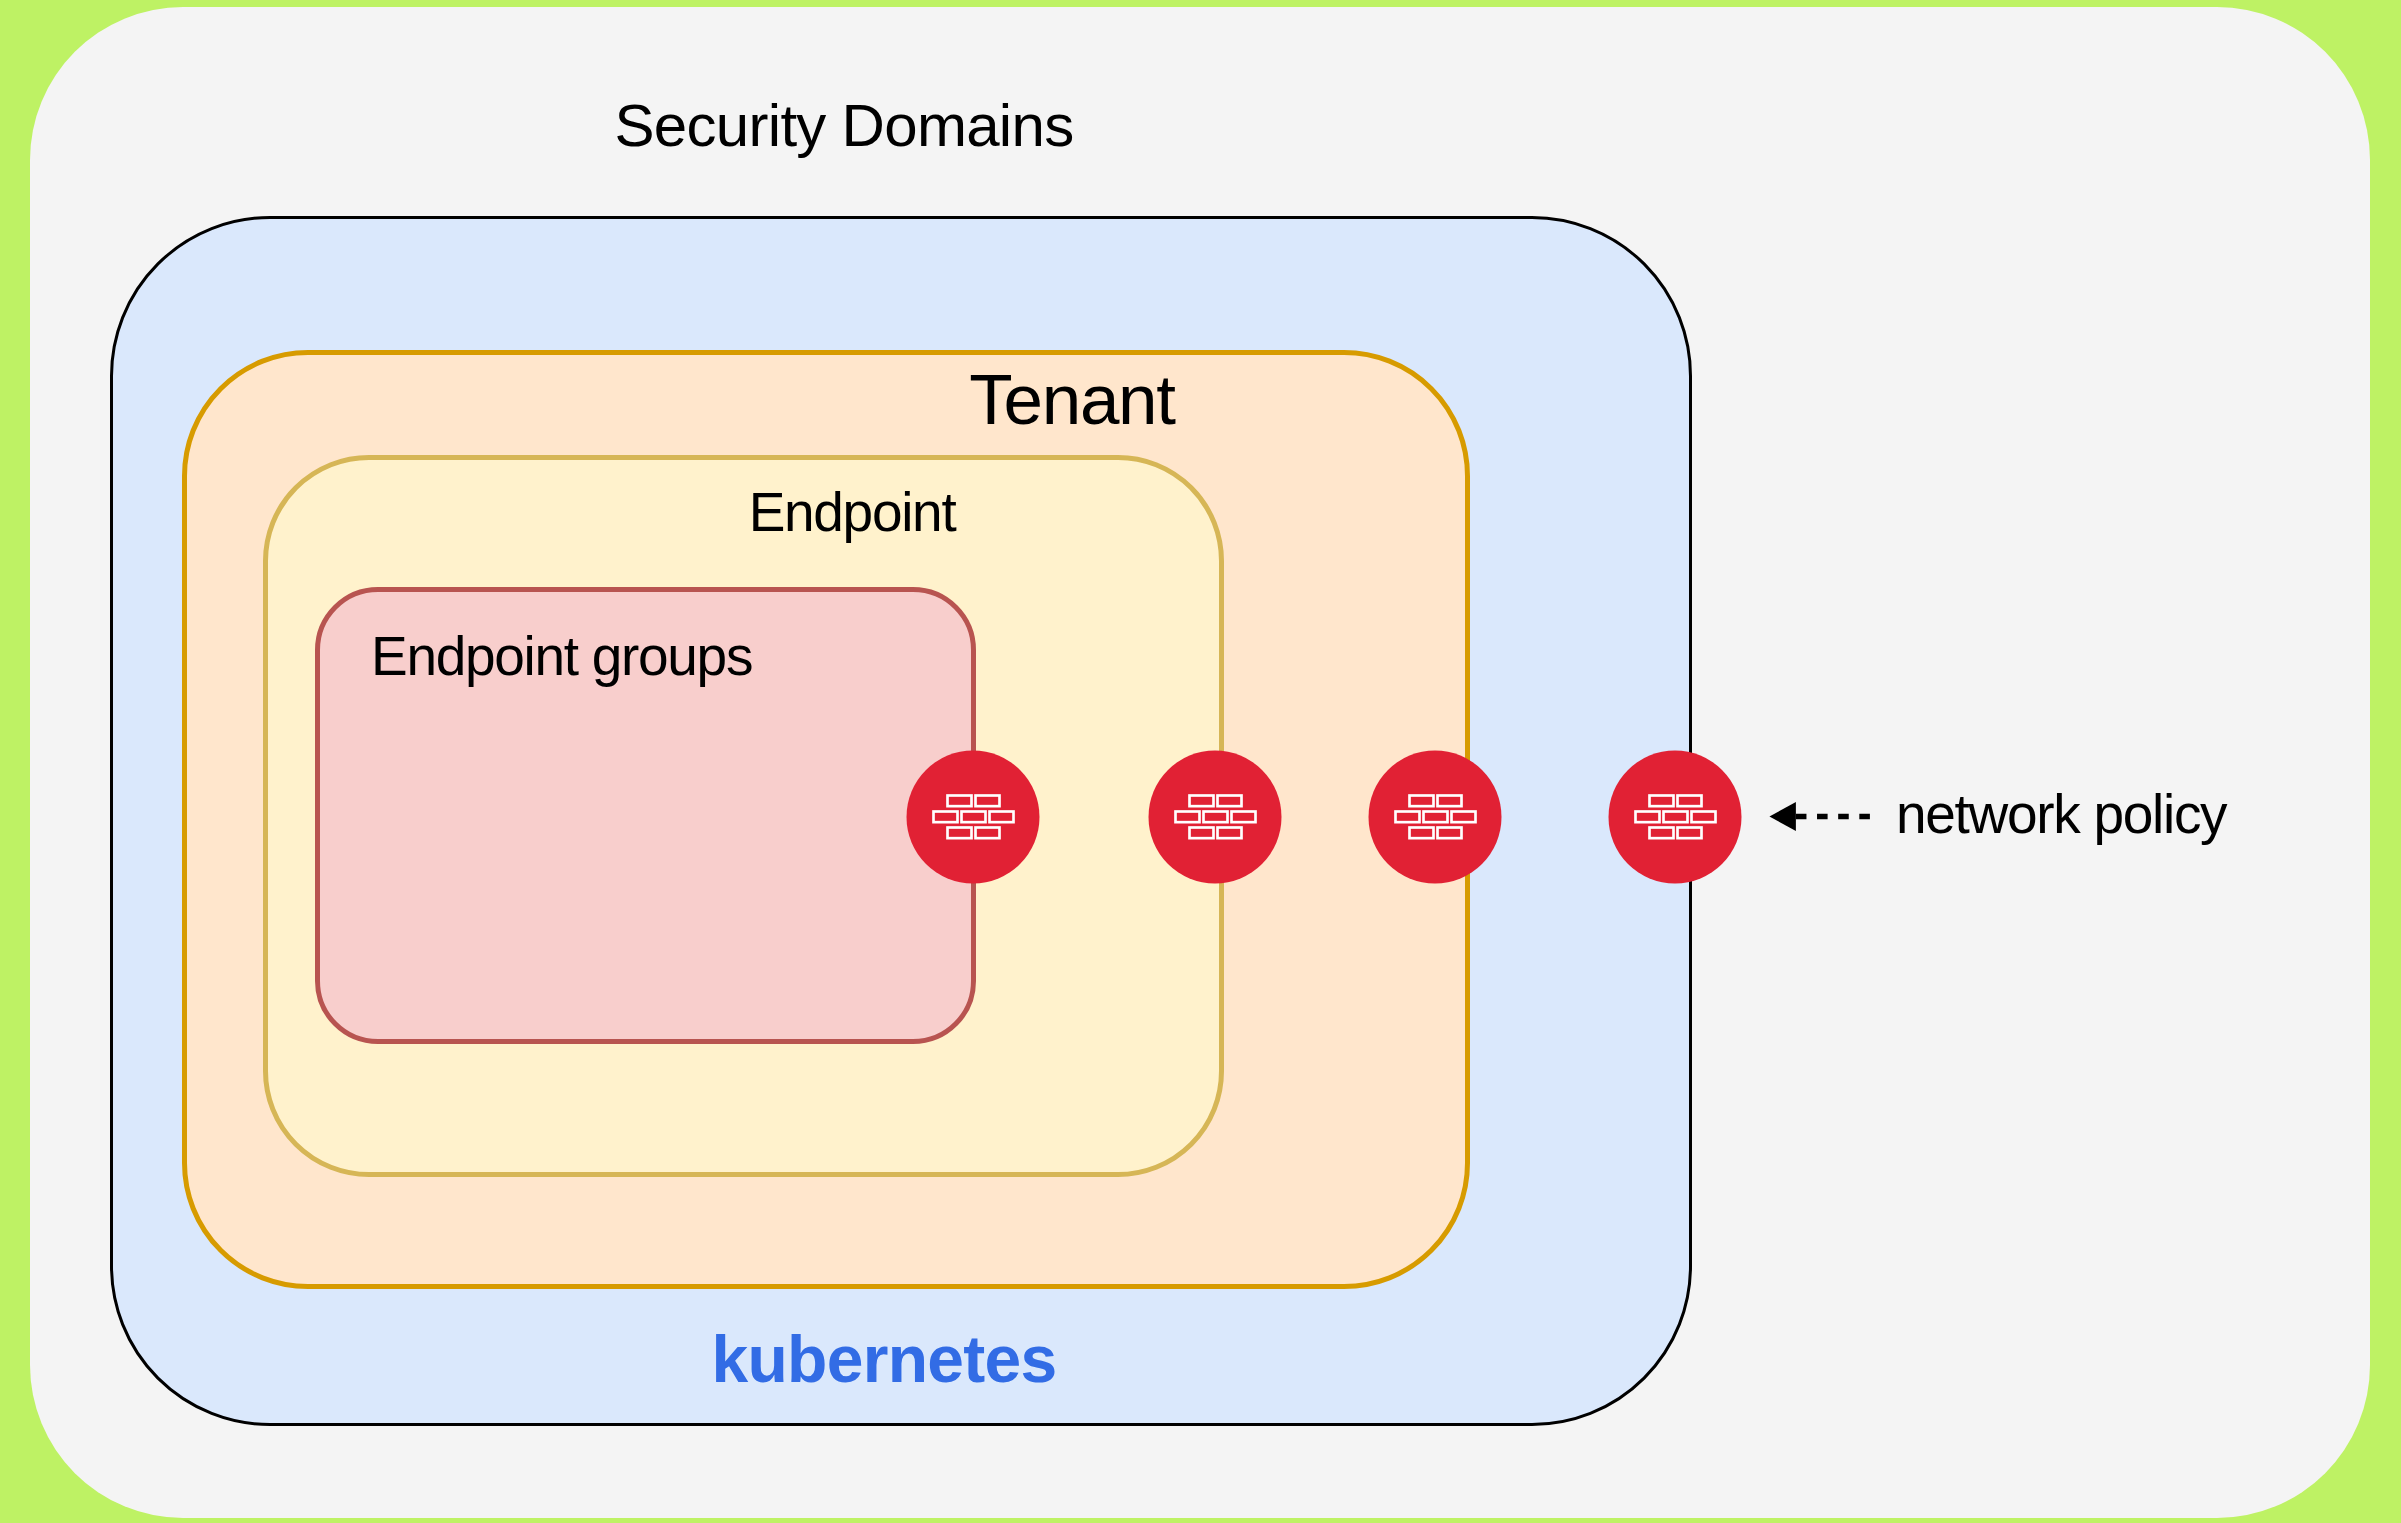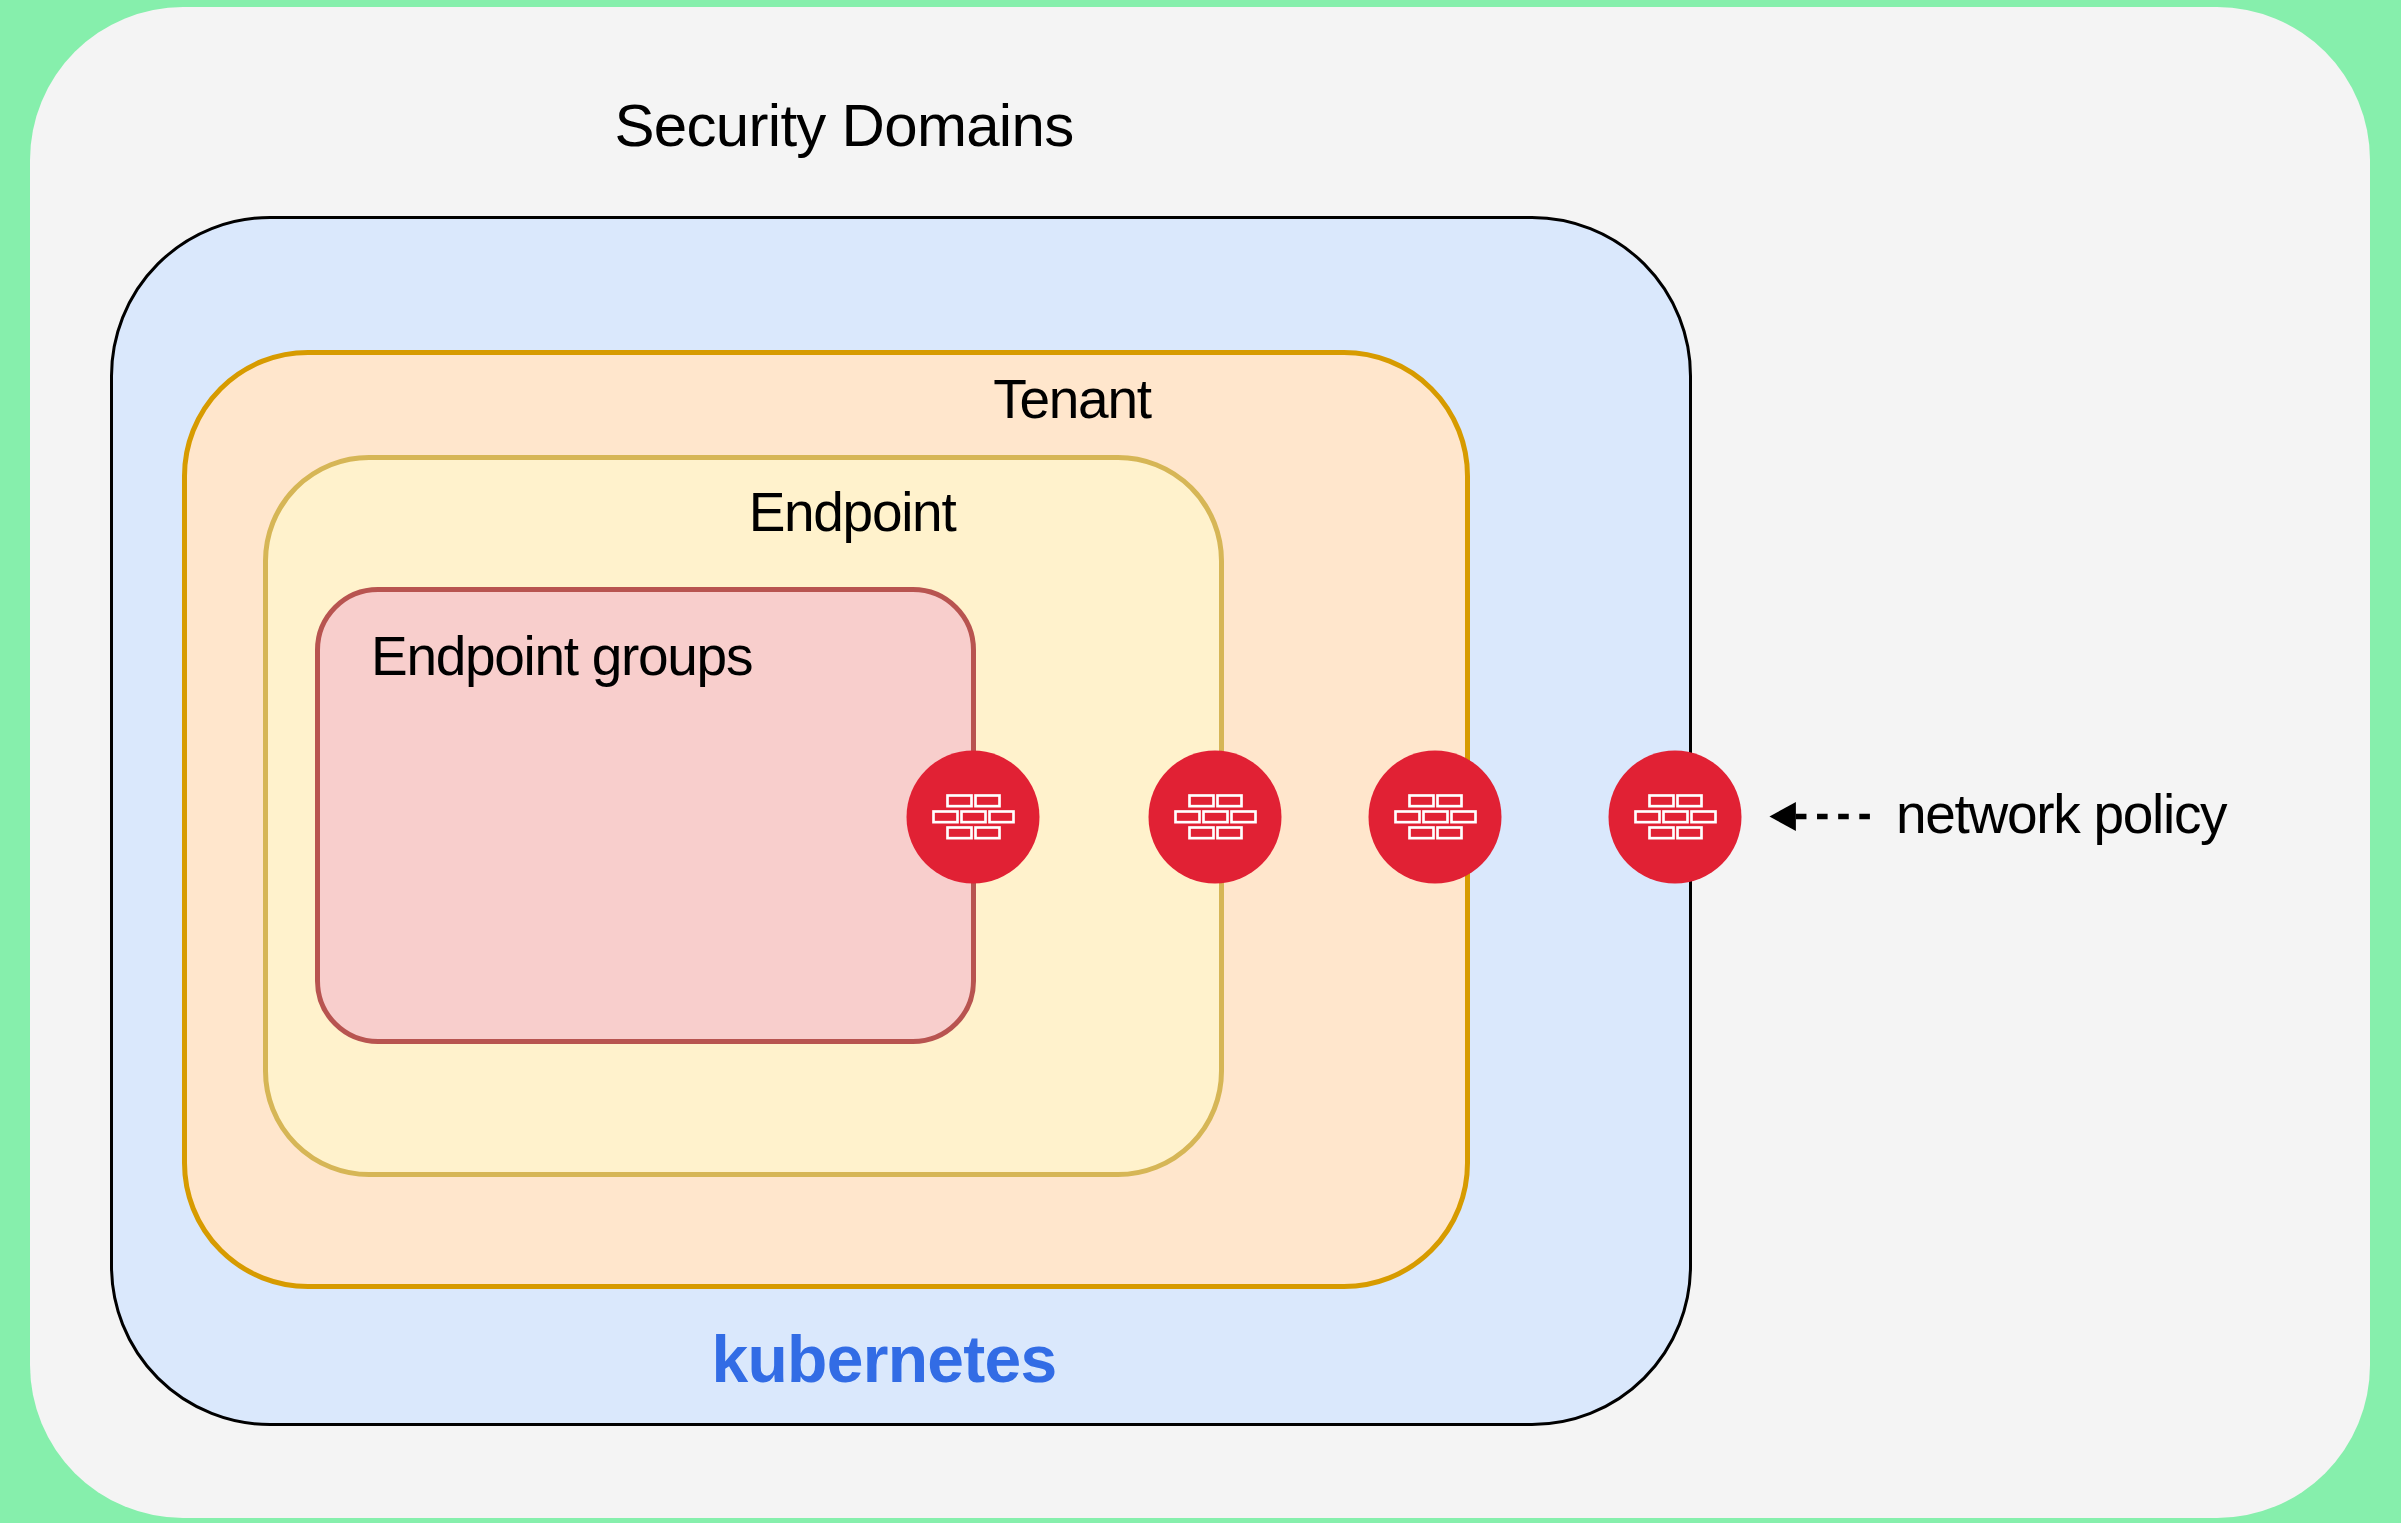--- a/index.html
+++ b/index.html
@@ -1,17 +1,17 @@
 <!DOCTYPE html>
 <html style="font-size:10.6px"><head>
 <meta charset="utf-8">
 <style>
   html,body{margin:0;padding:0;background:#000;}
   .stage{
-    position:relative;width:2401px;height:1524px;background:#86efac;overflow:hidden;
+    position:relative;width:2401px;height:1524px;background:#bef264;overflow:hidden;
     font-family:"Liberation Sans", sans-serif;color:#000;
   }
   .abs{position:absolute;}
   .panel{
     left:30px;top:6.6px;width:2340px;height:1511px;
     background:#f4f4f4;border-radius:153px;
   }
   .layer{box-sizing:border-box;}
   .layer-cluster{
     left:110px;top:216px;width:1582px;height:1210px;
@@ -28,21 +28,21 @@
   .layer-endpoint{
     left:315px;top:587px;width:661px;height:457px;
     background:#f8cecc;border:5.3px solid #b85450;border-radius:63px;
   }
   .lbl{white-space:nowrap;letter-spacing:-1.3px;}
   .title{
     left:844px;top:125px;transform:translate(-50%,-50%);
     font-size:60px;letter-spacing:-0.7px;
   }
   .lbl-cluster{left:1374px;top:280px;transform:translate(-50%,-50%);font-size:55px;}
-  .lbl-tenant{left:1072px;top:399px;transform:translate(-50%,-50%);font-size:55px;}
+  .lbl-tenant{left:1072px;top:399px;transform:translate(-50%,-50%);font-size:71px;}
   .lbl-namespace{left:852px;top:512px;transform:translate(-50%,-50%);font-size:55px;}
   .lbl-endpoint{left:371px;top:656px;transform:translateY(-50%);font-size:55px;}
   .lbl-kubernetes{
     left:884px;top:1359px;transform:translate(-50%,-50%);
     font-size:66px;font-weight:bold;color:#326ce5;letter-spacing:-0.7px;
   }
   .lbl-policy{left:1896px;top:814px;transform:translateY(-50%);font-size:55px;}
   .fw{
     width:133px;height:133px;border-radius:50%;background:#e12134;
     display:flex;align-items:center;justify-content:center;

